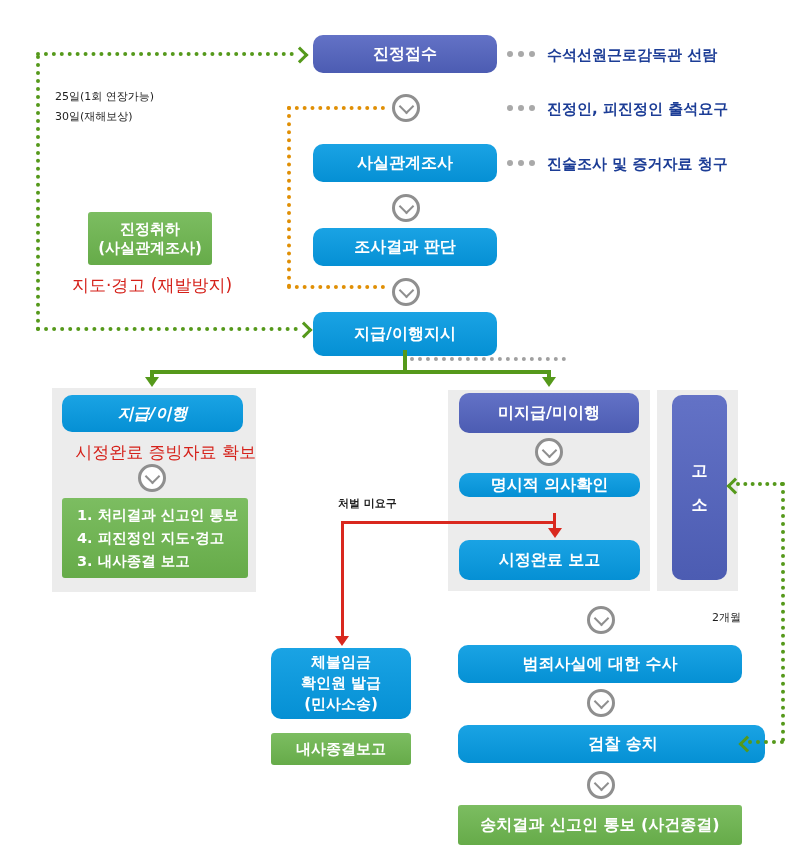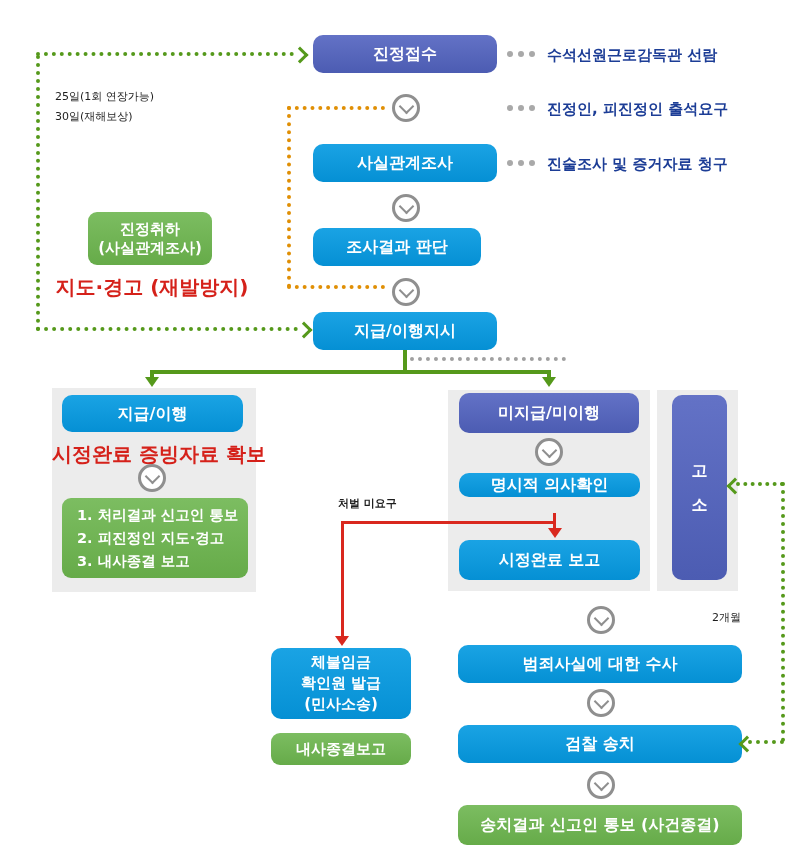--- a/index.html
+++ b/index.html
@@ -2,21 +2,21 @@
 <html><head>
 <meta charset="utf-8">
 <style>
   html,body{margin:0;padding:0;background:#ffffff;}
   body{font-family:"DejaVu Sans","Liberation Sans",sans-serif;}
   #canvas{position:relative;width:800px;height:868px;background:#ffffff;overflow:hidden;}
   .box{position:absolute;display:flex;flex-direction:column;align-items:center;justify-content:center;
        color:#fff;font-weight:bold;font-size:16px;text-align:center;border-radius:10px;line-height:1.25;}
   .blue{background:linear-gradient(180deg,#1aa3e4,#0590d4);}
   .slate{background:linear-gradient(180deg,#6372c6,#4c5cb2);}
-  .greenbox{background:linear-gradient(180deg,#7cbd61,#66ab49);border-radius:9px;}
+  .greenbox{background:linear-gradient(180deg,#7cbd61,#66ab49);border-radius:3px;}
   .panel{position:absolute;background:#ececec;}
   .chev-circle{position:absolute;width:28px;height:28px;border:3px solid #8f8f8f;border-radius:50%;
        background:#fff;box-sizing:border-box;display:flex;align-items:center;justify-content:center;}
   .chev-circle i{display:block;width:9px;height:9px;border:solid #8f8f8f;border-width:0 2.5px 2.5px 0;
        transform:rotate(45deg);margin-top:-4px;}
   .dot-h{position:absolute;border-top:4px dotted;}
   .dot-v{position:absolute;border-left:4px dotted;}
   .c-green{border-color:#55991b;}
   .c-orange{border-color:#e08f05;}
   .c-gray{border-color:#a0a0a0;}
@@ -25,21 +25,21 @@
   .tri-down{position:absolute;width:0;height:0;border-left:7px solid transparent;border-right:7px solid transparent;}
   .tri-green{border-top:10px solid #55991b;}
   .tri-red{border-top:10px solid #d9281e;}
   .ah{position:absolute;width:9px;height:9px;border:solid #55991b;border-width:3.5px 3.5px 0 0;}
   .ah-right{transform:rotate(45deg);}
   .ah-left{transform:rotate(-135deg);}
   .dots3{position:absolute;display:flex;gap:5px;align-items:center;}
   .dots3 i{width:6px;height:6px;border-radius:50%;background:#a9a9a9;display:block;}
   .note-blue{position:absolute;color:#1c3d96;font-weight:bold;font-size:15px;white-space:nowrap;}
   .note-black{position:absolute;color:#1d1d1d;font-size:11px;font-weight:500;white-space:nowrap;line-height:20px;}
-  .note-red{position:absolute;color:#d5211a;font-weight:bold;font-size:20px;white-space:nowrap;}
+  .note-red{position:absolute;color:#d5211a;font-weight:normal;font-size:17px;white-space:nowrap;}
   .list-box{align-items:flex-start;justify-content:center;padding-left:15px;font-size:14.5px;line-height:23px;text-align:left;}
   .small-label{font-size:15px;}
 </style>
 </head>
 <body>
 
 <div id="canvas">
 
   <div class="dot-v c-green" style="left:36px;top:55px;height:276px;"></div>
   <div class="dot-h c-green" style="left:36px;top:52px;width:258px;"></div>
@@ -63,25 +63,25 @@
   <div class="dot-h c-orange" style="left:287px;top:285px;width:98px;"></div>
 
   <div class="box slate" style="left:313px;top:35px;width:184px;height:38px;">진정접수</div>
   <div class="chev-circle" style="left:392px;top:94px;">
       <i></i>
     </div>
   <div class="box blue" style="left:313px;top:144px;width:184px;height:38px;">사실관계조사</div>
   <div class="chev-circle" style="left:392px;top:194px;">
       <i></i>
     </div>
-  <div class="box blue" style="left:313px;top:228px;width:168px;height:38px;">조사결과 판단</div>
+  <div class="box blue" style="left:313px;top:228px;width:184px;height:38px;">조사결과 판단</div>
   <div class="chev-circle" style="left:392px;top:278px;">
       <i></i>
     </div>
-  <div class="box blue" style="left:313px;top:312px;width:184px;height:38px;text-align:right;">지급/이행지시</div>
+  <div class="box blue" style="left:313px;top:312px;width:184px;height:44px;text-align:right;">지급/이행지시</div>
 
   <div class="dots3" style="left:507px;top:51px;">
       <i></i>
       <i></i>
       <i></i>
     </div>
   <div class="note-blue" style="left:547px;top:46px;">수석선원근로감독관 선람</div>
   <div class="dots3" style="left:507px;top:105px;">
       <i></i>
       <i></i>
@@ -98,28 +98,28 @@
   <div class="dot-h c-gray" style="left:410px;top:357px;width:156px;"></div>
 
   <div class="solid-green" style="left:403px;top:350px;width:4px;height:22px;"></div>
   <div class="solid-green" style="left:150px;top:370px;width:401px;height:4px;"></div>
   <div class="solid-green" style="left:150px;top:370px;width:4px;height:8px;"></div>
   <span class="tri-down tri-green" style="left:145px;top:377px;"></span>
   <div class="solid-green" style="left:547px;top:370px;width:4px;height:8px;"></div>
   <span class="tri-down tri-green" style="left:542px;top:377px;"></span>
 
   <div class="panel" style="left:52px;top:388px;width:204px;height:204px;"></div>
-  <div class="box blue" style="left:62px;top:395px;width:181px;height:37px;">지급/이행</div>
+  <div class="box blue" style="left:62px;top:395px;width:181px;height:37px;font-style:italic;">지급/이행</div>
   <div class="note-red" style="left:52px;top:441px;width:204px;text-align:right;">시정완료 증빙자료 확보</div>
   <div class="chev-circle" style="left:138px;top:464px;">
       <i></i>
     </div>
   <div class="box greenbox list-box" style="left:62px;top:498px;width:186px;height:80px;box-sizing:border-box;">
     <span>1. 처리결과 신고인 통보</span>
-    <span>2. 피진정인 지도·경고</span>
+    <span>4. 피진정인 지도·경고</span>
     <span>3. 내사종결 보고</span>
   </div>
 
   <div class="panel" style="left:448px;top:390px;width:202px;height:201px;"></div>
   <div class="box slate" style="left:459px;top:393px;width:180px;height:40px;">미지급/미이행</div>
   <div class="chev-circle" style="left:535px;top:438px;">
       <i></i>
     </div>
   <div class="box blue" style="left:459px;top:473px;width:181px;height:24px;">명시적 의사확인</div>
   <div class="solid-red" style="left:553px;top:513px;width:3px;height:16px;"></div>
@@ -144,21 +144,21 @@
   </div>
   <div class="box greenbox small-label" style="left:271px;top:725px;width:140px;height:32px;margin-top:8px;">내사종결보고</div>
 
   <div class="chev-circle" style="left:587px;top:606px;">
       <i></i>
     </div>
   <div class="box blue" style="left:458px;top:645px;width:284px;height:38px;">범죄사실에 대한 수사</div>
   <div class="chev-circle" style="left:587px;top:689px;">
       <i></i>
     </div>
-  <div class="box blue" style="left:458px;top:725px;width:284px;height:38px;">검찰 송치</div>
+  <div class="box blue" style="left:458px;top:725px;width:284px;height:38px;padding-left:23px;">검찰 송치</div>
   <div class="chev-circle" style="left:587px;top:771px;">
       <i></i>
     </div>
   <div class="box greenbox" style="left:458px;top:805px;width:284px;height:40px;">송치결과 신고인 통보 (사건종결)</div>
 
   <div class="dot-h c-green" style="left:736px;top:482px;width:48px;"></div>
   <span class="ah ah-left" style="left:729px;top:480px;"></span>
   <div class="dot-v c-green" style="left:781px;top:482px;height:260px;"></div>
   <div class="dot-h c-green" style="left:748px;top:740px;width:36px;"></div>
   <span class="ah ah-left" style="left:741px;top:738px;"></span>

